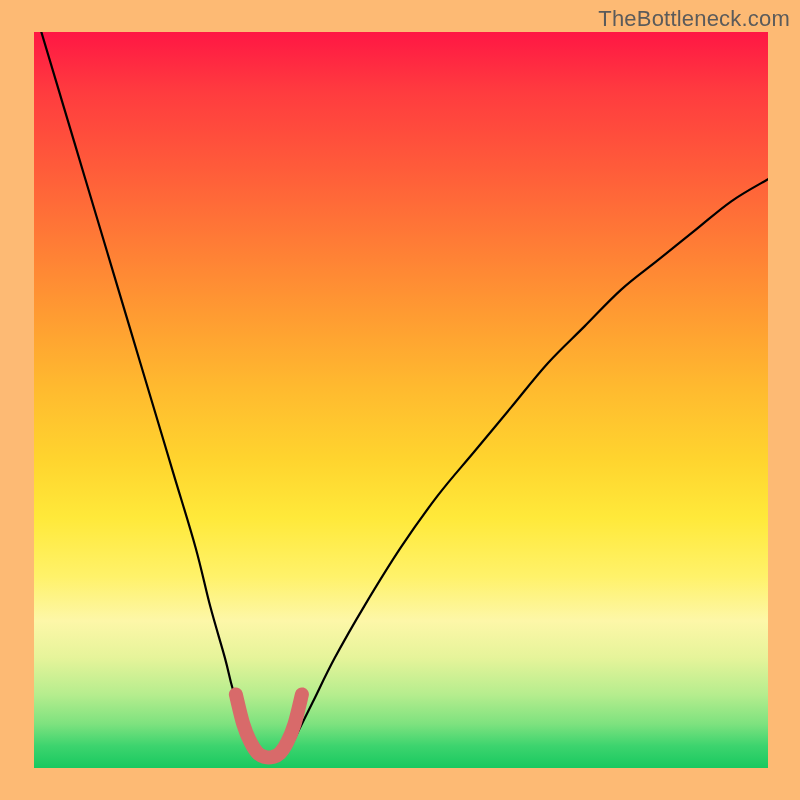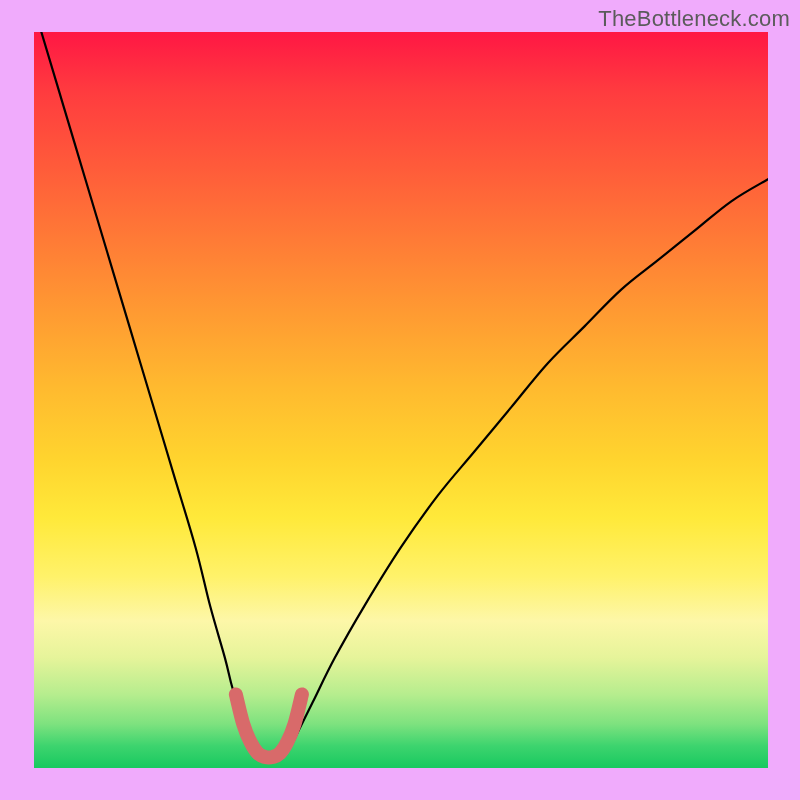--- a/index.html
+++ b/index.html
@@ -1,21 +1,21 @@
 <!DOCTYPE html>
 <html><head>
 <meta charset="utf-8">
 <style>
   * { margin: 0; padding: 0; box-sizing: border-box; }
   html, body { width: 800px; height: 800px; background: #000; overflow: hidden; }
   .frame {
     position: absolute;
     top: 0; left: 0;
     width: 800px; height: 800px;
-    background: #f0abfc;
+    background: #fdba74;
   }
   .plot-area {
     position: absolute;
     top: 32px;
     left: 34px;
     width: 734px;
     height: 736px;
     
     background: linear-gradient(
       to bottom,

